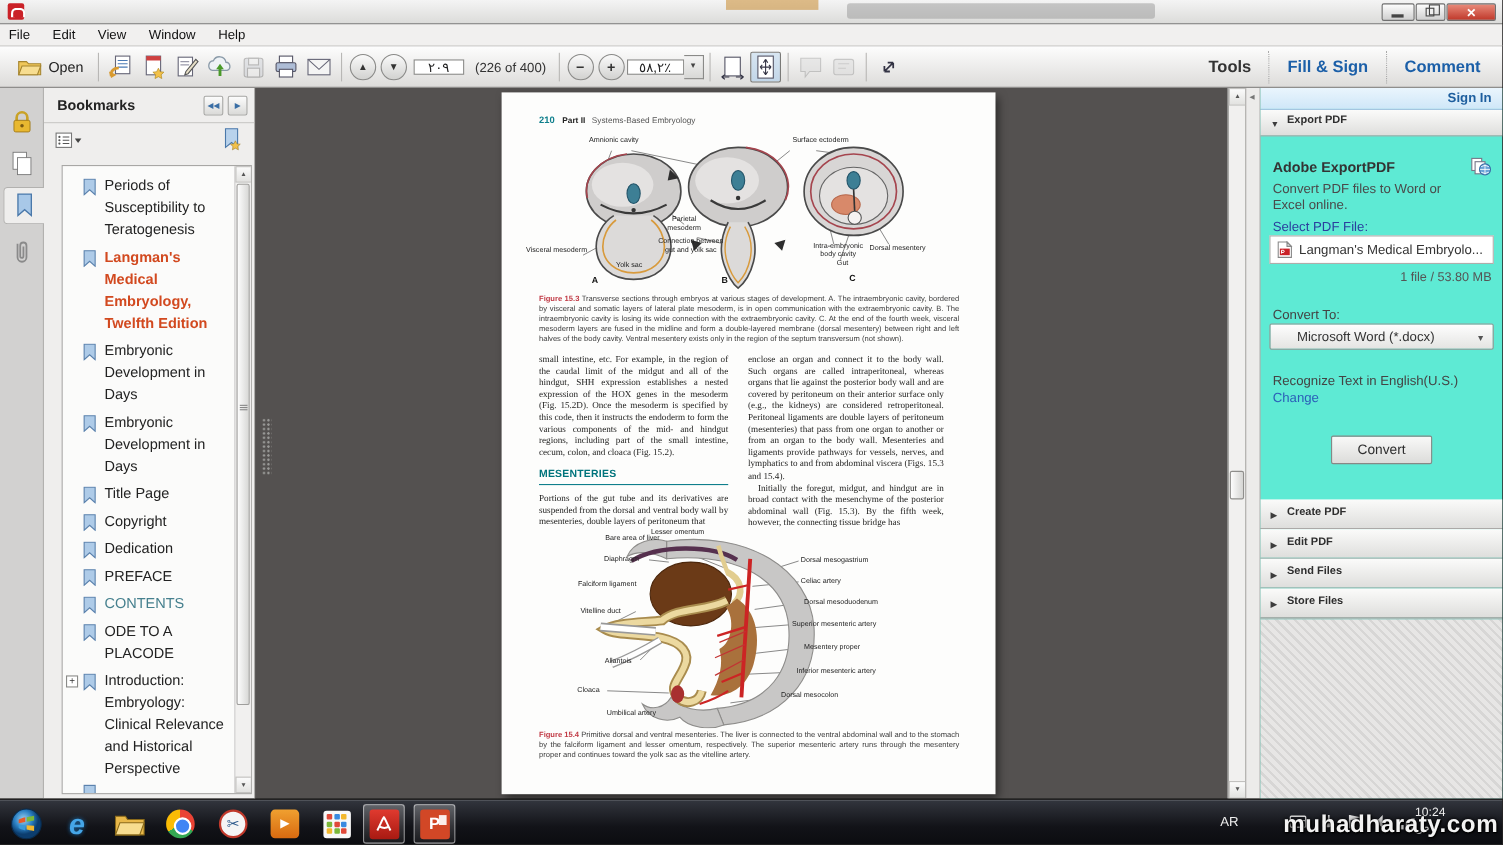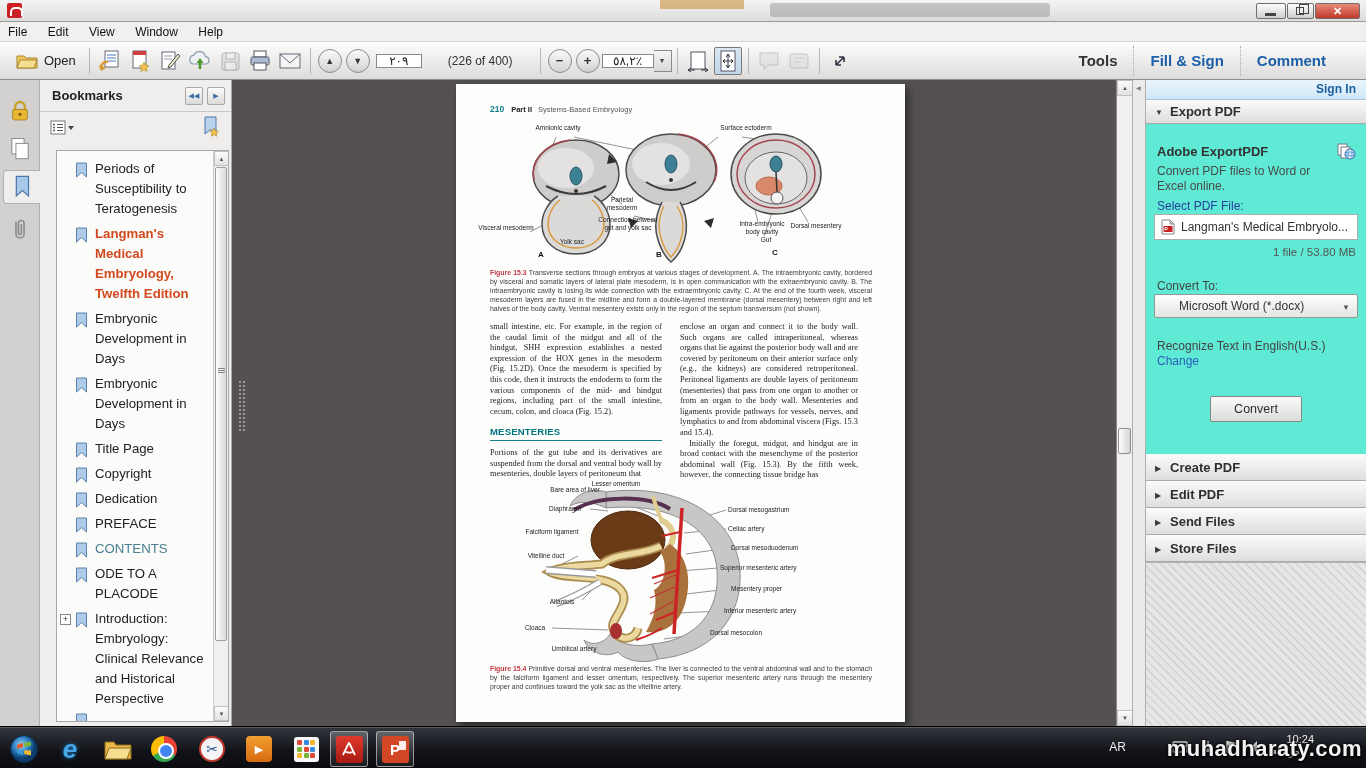--- a/index.html
+++ b/index.html
@@ -37,27 +37,27 @@
   .tb-btn.disabled { opacity:.4; }
   #open-btn { display:flex; align-items:center; height:30px; padding:0 8px; border-radius:2px; }
   #open-btn span { font-size:13px; color:#222; margin-left:6px; }
   .circle-btn { width:24px; height:24px; border:1px solid #8a8a88; border-radius:50%;
     background:linear-gradient(#fafafa,#d2d2d0); display:flex; align-items:center; justify-content:center;
     font-size:9px; color:#333; margin:0 2px; }
   .circle-btn .big { font-size:13px; font-weight:bold; }
   .field { height:14px; background:#fff; border:1px solid #8a8a88; display:flex; align-items:center;
     justify-content:center; font-size:12px; color:#222; }
   #page-box { width:46px; margin:0 4px; }
-  #page-info { font-size:12px; color:#333; margin:0 22px; white-space:nowrap; }
+  #page-info { font-size:12px; color:#333; margin:0 6px; white-space:nowrap; }
   #zoom-box { width:52px; }
   #zoom-drop { width:18px; height:22px; border:1px solid #8a8a88; border-left:none;
     background:linear-gradient(#f4f4f4,#d8d8d6); display:flex; align-items:center; justify-content:center;
     font-size:7px; color:#444; }
   .fitbtn.selected { border:1px solid #7a7a78; background:linear-gradient(#d8e6f2,#c2d6e8); }
-  #tb-right { position:absolute; right:24px; top:0; height:37px; display:flex; align-items:center; }
+  #tb-right { position:absolute; right:4px; top:0; height:37px; display:flex; align-items:center; }
   .tb-tab { font-size:15px; font-weight:bold; padding:0 16px; }
   .tb-tab.dark { color:#333; }
   .tb-tab.blue { color:#1b5fa8; }
   .dot-sep { width:1px; height:30px; border-left:1px dotted #aaa; }
 
   
   #main { position:absolute; left:0; top:80px; width:1366px; height:646px; }
 
   
   #navstrip { position:absolute; left:0; top:0; width:40px; height:646px; background:#d2d1d0; border-right:1px solid #b2b1af; }
@@ -127,21 +127,21 @@
   #splitter { position:absolute; left:1132px; top:0; width:14px; height:646px; background:#ecebea;
     border-left:1px solid #aeadab; border-right:1px solid #aeadab; }
   #splitter-arrow { position:absolute; left:3px; top:4px; font-size:6px; color:#777; }
   #rightpanel { position:absolute; left:1146px; top:0; width:220px; height:646px; background:#5eead4; }
   #signbar { position:absolute; left:0; top:0; width:100%; height:20px;
     background:linear-gradient(#eaf5fd,#cfe7f8); border-bottom:1px solid #a3c6e0; }
   #signin { position:absolute; right:10px; top:2px; font-size:12px; font-weight:bold; color:#1d5e9e; }
   .panel-row { position:absolute; left:0; width:100%; height:24px;
     background:linear-gradient(#fbfbfa,#dededc); border-bottom:1px solid #aba9a7; }
   .panel-row .tri { position:absolute; left:9px; top:8px; font-size:8px; color:#3c3c3c; }
-  .panel-row .lbl { position:absolute; left:24px; top:4px; font-size:13px; font-weight:bold; color:#2e2e2e; }
+  .panel-row .lbl { position:absolute; left:24px; top:4px; font-size:10px; font-weight:bold; color:#2e2e2e; }
   .section-row { height:27px; }
   .section-row .tri { top:10px; }
   .section-row .lbl { top:6px; }
   #ep-content { position:absolute; left:0; top:44px; width:100%; height:330px; }
   #ep-title { position:absolute; left:11px; top:20px; font-size:13px; font-weight:bold; color:#333; }
   #ep-desc { position:absolute; left:11px; top:40px; width:185px; font-size:12px; line-height:15px; color:#4a4a4a; }
   #ep-select { position:absolute; left:11px; top:75px; font-size:12px; color:#2b3f9e; }
   #ep-filebox { position:absolute; left:8px; top:90px; width:204px; height:26px; background:#fff; border:1px solid #aeadab;
     display:flex; align-items:center; padding:0 6px; }
   #ep-filename { font-size:12px; color:#333; margin-left:6px; white-space:nowrap; overflow:hidden; }

